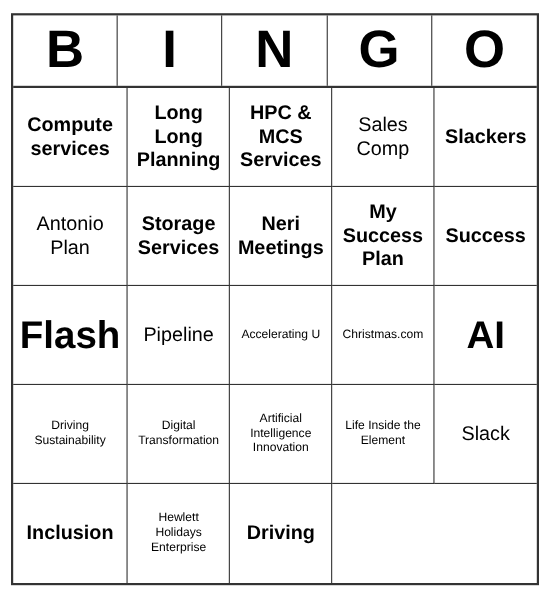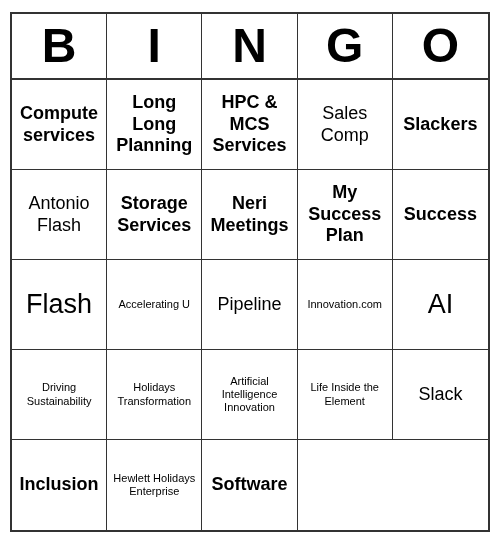--- a/index.html
+++ b/index.html
@@ -55,22 +55,22 @@
     }
     .cell-text {
       font-size: 13px;
       line-height: 1.2;
     }
     .cell-text.large {
       font-size: 18px;
       font-weight: normal;
     }
     .cell-text.xlarge {
-      font-size: 27px;
-      font-weight: normal;
+      font-size: 35px;
+      font-weight: bold;
     }
     .cell-text.medium {
       font-size: 18px;
       font-weight: bold;
     }
     .cell-text.small {
       font-size: 11px;
     }
   </style>
 </head>
@@ -94,67 +94,67 @@
       <div class="bingo-cell">
         <span class="cell-text medium">HPC &amp; MCS Services</span>
       </div>
       <div class="bingo-cell">
         <span class="cell-text large">Sales Comp</span>
       </div>
       <div class="bingo-cell">
         <span class="cell-text medium">Slackers</span>
       </div>
       <div class="bingo-cell">
-        <span class="cell-text large">Antonio Flash</span>
+        <span class="cell-text large">Antonio Plan</span>
       </div>
       <div class="bingo-cell">
         <span class="cell-text medium">Storage Services</span>
       </div>
       <div class="bingo-cell">
         <span class="cell-text medium">Neri Meetings</span>
       </div>
       <div class="bingo-cell">
         <span class="cell-text medium">My Success Plan</span>
       </div>
       <div class="bingo-cell">
         <span class="cell-text medium">Success</span>
       </div>
       <div class="bingo-cell">
         <span class="cell-text xlarge">Flash</span>
       </div>
       <div class="bingo-cell">
+        <span class="cell-text large">Pipeline</span>
+      </div>
+      <div class="bingo-cell">
         <span class="cell-text small">Accelerating U</span>
       </div>
       <div class="bingo-cell">
-        <span class="cell-text large">Pipeline</span>
-      </div>
-      <div class="bingo-cell">
-        <span class="cell-text small">Innovation.com</span>
+        <span class="cell-text small">Christmas.com</span>
       </div>
       <div class="bingo-cell">
         <span class="cell-text xlarge">AI</span>
       </div>
       <div class="bingo-cell">
         <span class="cell-text small">Driving Sustainability</span>
       </div>
       <div class="bingo-cell">
-        <span class="cell-text small">Holidays Transformation</span>
+        <span class="cell-text small">Digital Transformation</span>
       </div>
       <div class="bingo-cell">
         <span class="cell-text small">Artificial Intelligence Innovation</span>
       </div>
       <div class="bingo-cell">
         <span class="cell-text small">Life Inside the Element</span>
       </div>
       <div class="bingo-cell">
         <span class="cell-text large">Slack</span>
       </div>
       <div class="bingo-cell">
         <span class="cell-text medium">Inclusion</span>
       </div>
       <div class="bingo-cell">
         <span class="cell-text small">Hewlett Holidays Enterprise</span>
       </div>
       <div class="bingo-cell">
-        <span class="cell-text medium">Software</span>
+        <span class="cell-text medium">Driving</span>
       </div>
     </div>
 </div>
 
 </body></html>

